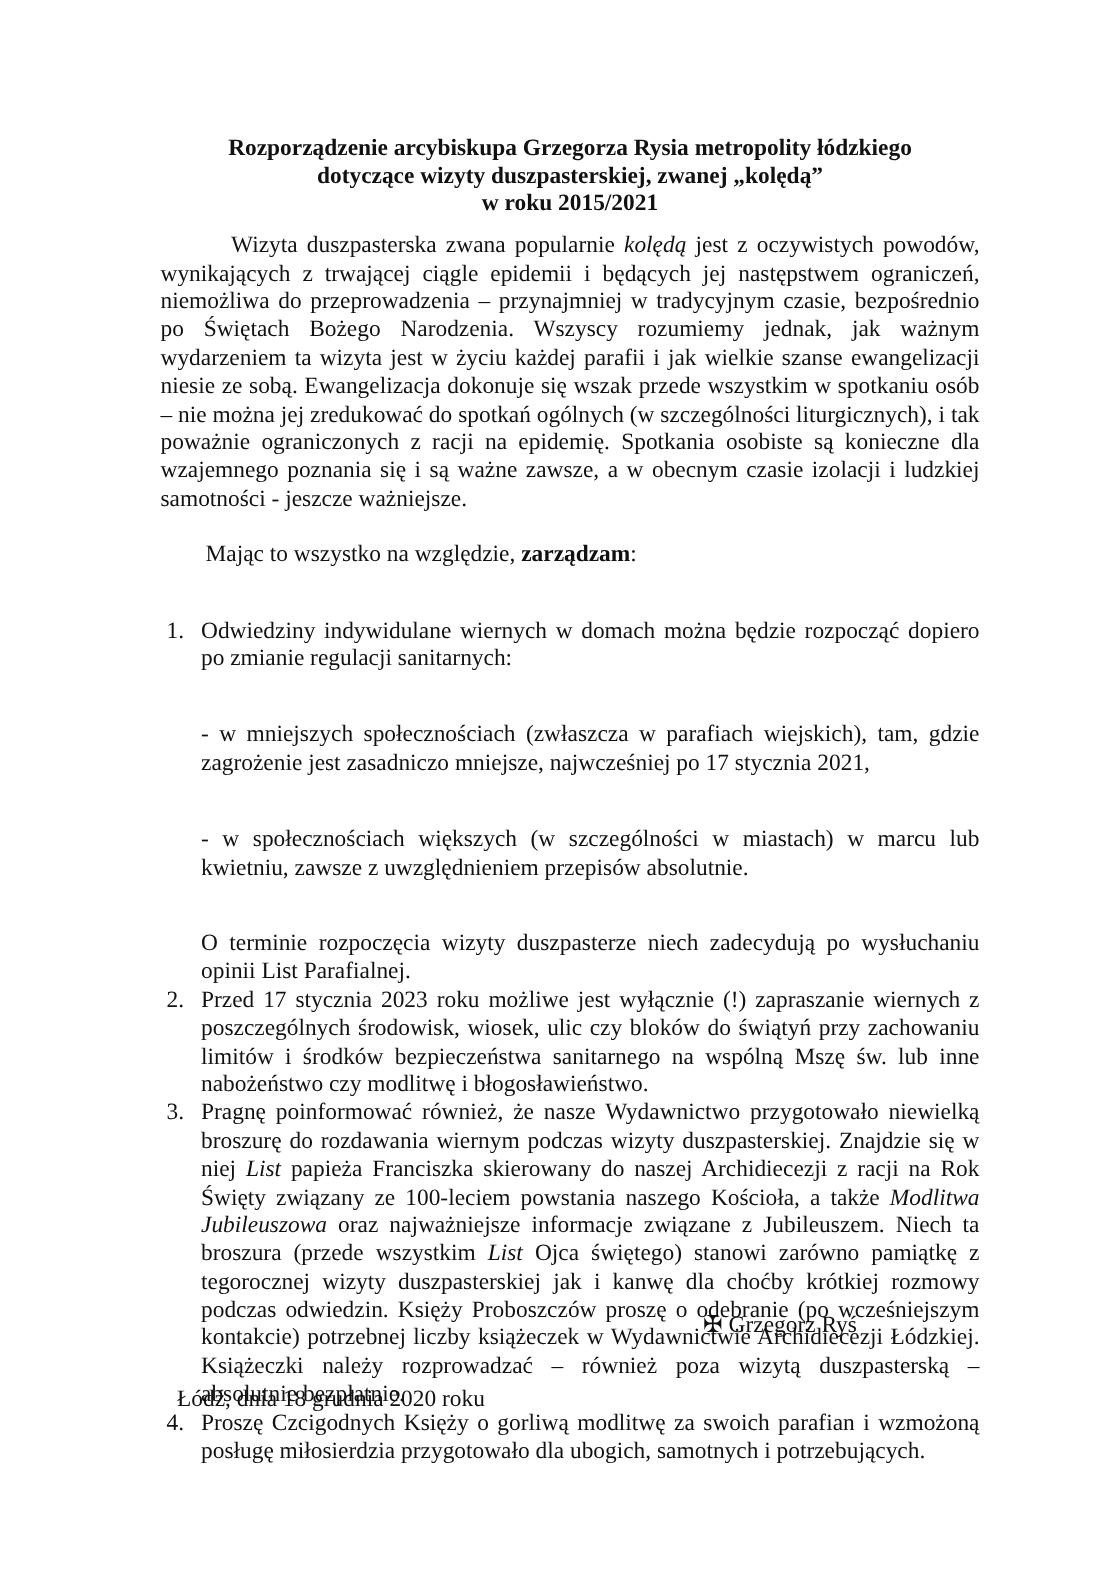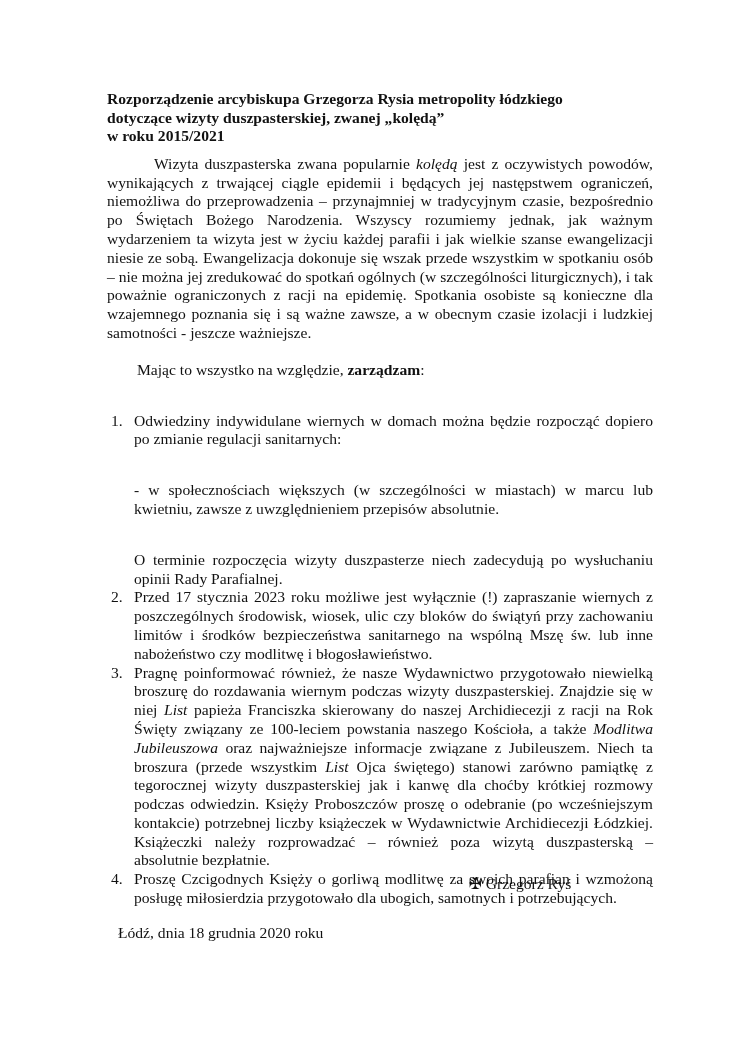--- a/index.html
+++ b/index.html
@@ -1,21 +1,21 @@
 <!DOCTYPE html>
 <html><head>
   <meta charset="utf-8">
   <style>
     html, body { margin: 0; padding: 0; }
     body {
       width: 742px; height: 1050px; background: #ffffff; position: relative; overflow: hidden;
       font-family: "Liberation Serif", serif; color: #111; font-size: 15.6px; line-height: 18.8px;
     }
     .page { position: absolute; left: 107px; top: 90px; width: 546px; }
-    .title { font-weight: bold; font-size: 15.6px; line-height: 18.6px; margin: 0; }
+    .title { text-align: center; font-weight: bold; font-size: 15.6px; line-height: 18.6px; margin: 0; }
     .para { text-align: justify; text-indent: 47px; margin: 0; margin-top: 9px; }
     .para.intro { margin-top: 9px; }
     .para.order { text-indent: 30px; margin-top: 18px; }
     ol.items { list-style: none; padding: 0; margin: 18px 0 0 0; }
     ol.items li { position: relative; padding-left: 27px; text-align: justify; }
     ol.items li .num { position: absolute; left: 4px; top: 0; }
     .line { display: block; margin-top: 32px; }
     .signature { position: absolute; left: 420px; top: 851px; width: 200px; text-align: center; line-height: 18.8px; margin-top: 24px; }
     .signature .sig-title { white-space: nowrap; margin-left: -10px; }
     .footer { position: absolute; left: 118px; top: 924px; line-height: 18.8px; }
@@ -33,22 +33,23 @@
   </div>
 
   <p class="para intro"><span>Wizyta duszpasterska zwana popularnie </span><i>kolędą</i><span> jest z oczywistych powodów, wynikających z trwającej ciągle epidemii i będących jej następstwem ograniczeń, niemożliwa do przeprowadzenia – przynajmniej w tradycyjnym czasie, bezpośrednio po Świętach Bożego Narodzenia. Wszyscy rozumiemy jednak, jak ważnym wydarzeniem ta wizyta jest w życiu każdej parafii i jak wielkie szanse ewangelizacji niesie ze sobą. Ewangelizacja dokonuje się wszak przede wszystkim w spotkaniu osób – nie można jej zredukować do spotkań ogólnych (w szczególności liturgicznych), i tak poważnie ograniczonych z racji na epidemię. Spotkania osobiste są konieczne dla wzajemnego poznania się i są ważne zawsze, a w obecnym czasie izolacji i ludzkiej samotności - jeszcze ważniejsze.</span></p>
 
   <p class="para order"><span>Mając to wszystko na względzie, </span><b>zarządzam</b><span>:</span></p>
 
   <ol class="items">
     <li>
       <span class="num">1.</span>
       <span class="line">Odwiedziny indywidulane wiernych w domach można będzie rozpocząć dopiero po zmianie regulacji sanitarnych:</span>
+      <span class="line">- w mniejszych społecznościach (zwłaszcza w parafiach wiejskich), tam, gdzie zagrożenie jest zasadniczo mniejsze, najwcześniej po 17 stycznia 2021,</span>
       <span class="line">- w społecznościach większych (w szczególności w miastach) w marcu lub kwietniu, zawsze z uwzględnieniem przepisów absolutnie.</span>
-      <span class="line">O terminie rozpoczęcia wizyty duszpasterze niech zadecydują po wysłuchaniu opinii Rady Parafialnej.</span>
+      <span class="line">O terminie rozpoczęcia wizyty duszpasterze niech zadecydują po wysłuchaniu opinii List Parafialnej.</span>
     </li>
     <li>
       <span class="num">2.</span>
       <span>Przed 17 stycznia 2023 roku możliwe jest wyłącznie (!) zapraszanie wiernych z poszczególnych środowisk, wiosek, ulic czy bloków do świątyń przy zachowaniu limitów i środków bezpieczeństwa sanitarnego na wspólną Mszę św. lub inne nabożeństwo czy modlitwę i błogosławieństwo.</span>
     </li>
     <li>
       <span class="num">3.</span>
       <span>Pragnę poinformować również, że nasze Wydawnictwo przygotowało niewielką broszurę do rozdawania wiernym podczas wizyty duszpasterskiej. Znajdzie się w niej </span><i>List</i><span> papieża Franciszka skierowany do naszej Archidiecezji z racji na Rok Święty związany ze 100-leciem powstania naszego Kościoła, a także </span><i>Modlitwa Jubileuszowa</i><span> oraz najważniejsze informacje związane z Jubileuszem. Niech ta broszura (przede wszystkim </span><i>List</i><span> Ojca świętego) stanowi zarówno pamiątkę z tegorocznej wizyty duszpasterskiej jak i kanwę dla choćby krótkiej rozmowy podczas odwiedzin. Księży Proboszczów proszę o odebranie (po wcześniejszym kontakcie) potrzebnej liczby książeczek w Wydawnictwie Archidiecezji Łódzkiej. Książeczki należy rozprowadzać – również poza wizytą duszpasterską – absolutnie bezpłatnie.</span>
     </li>
     <li>

